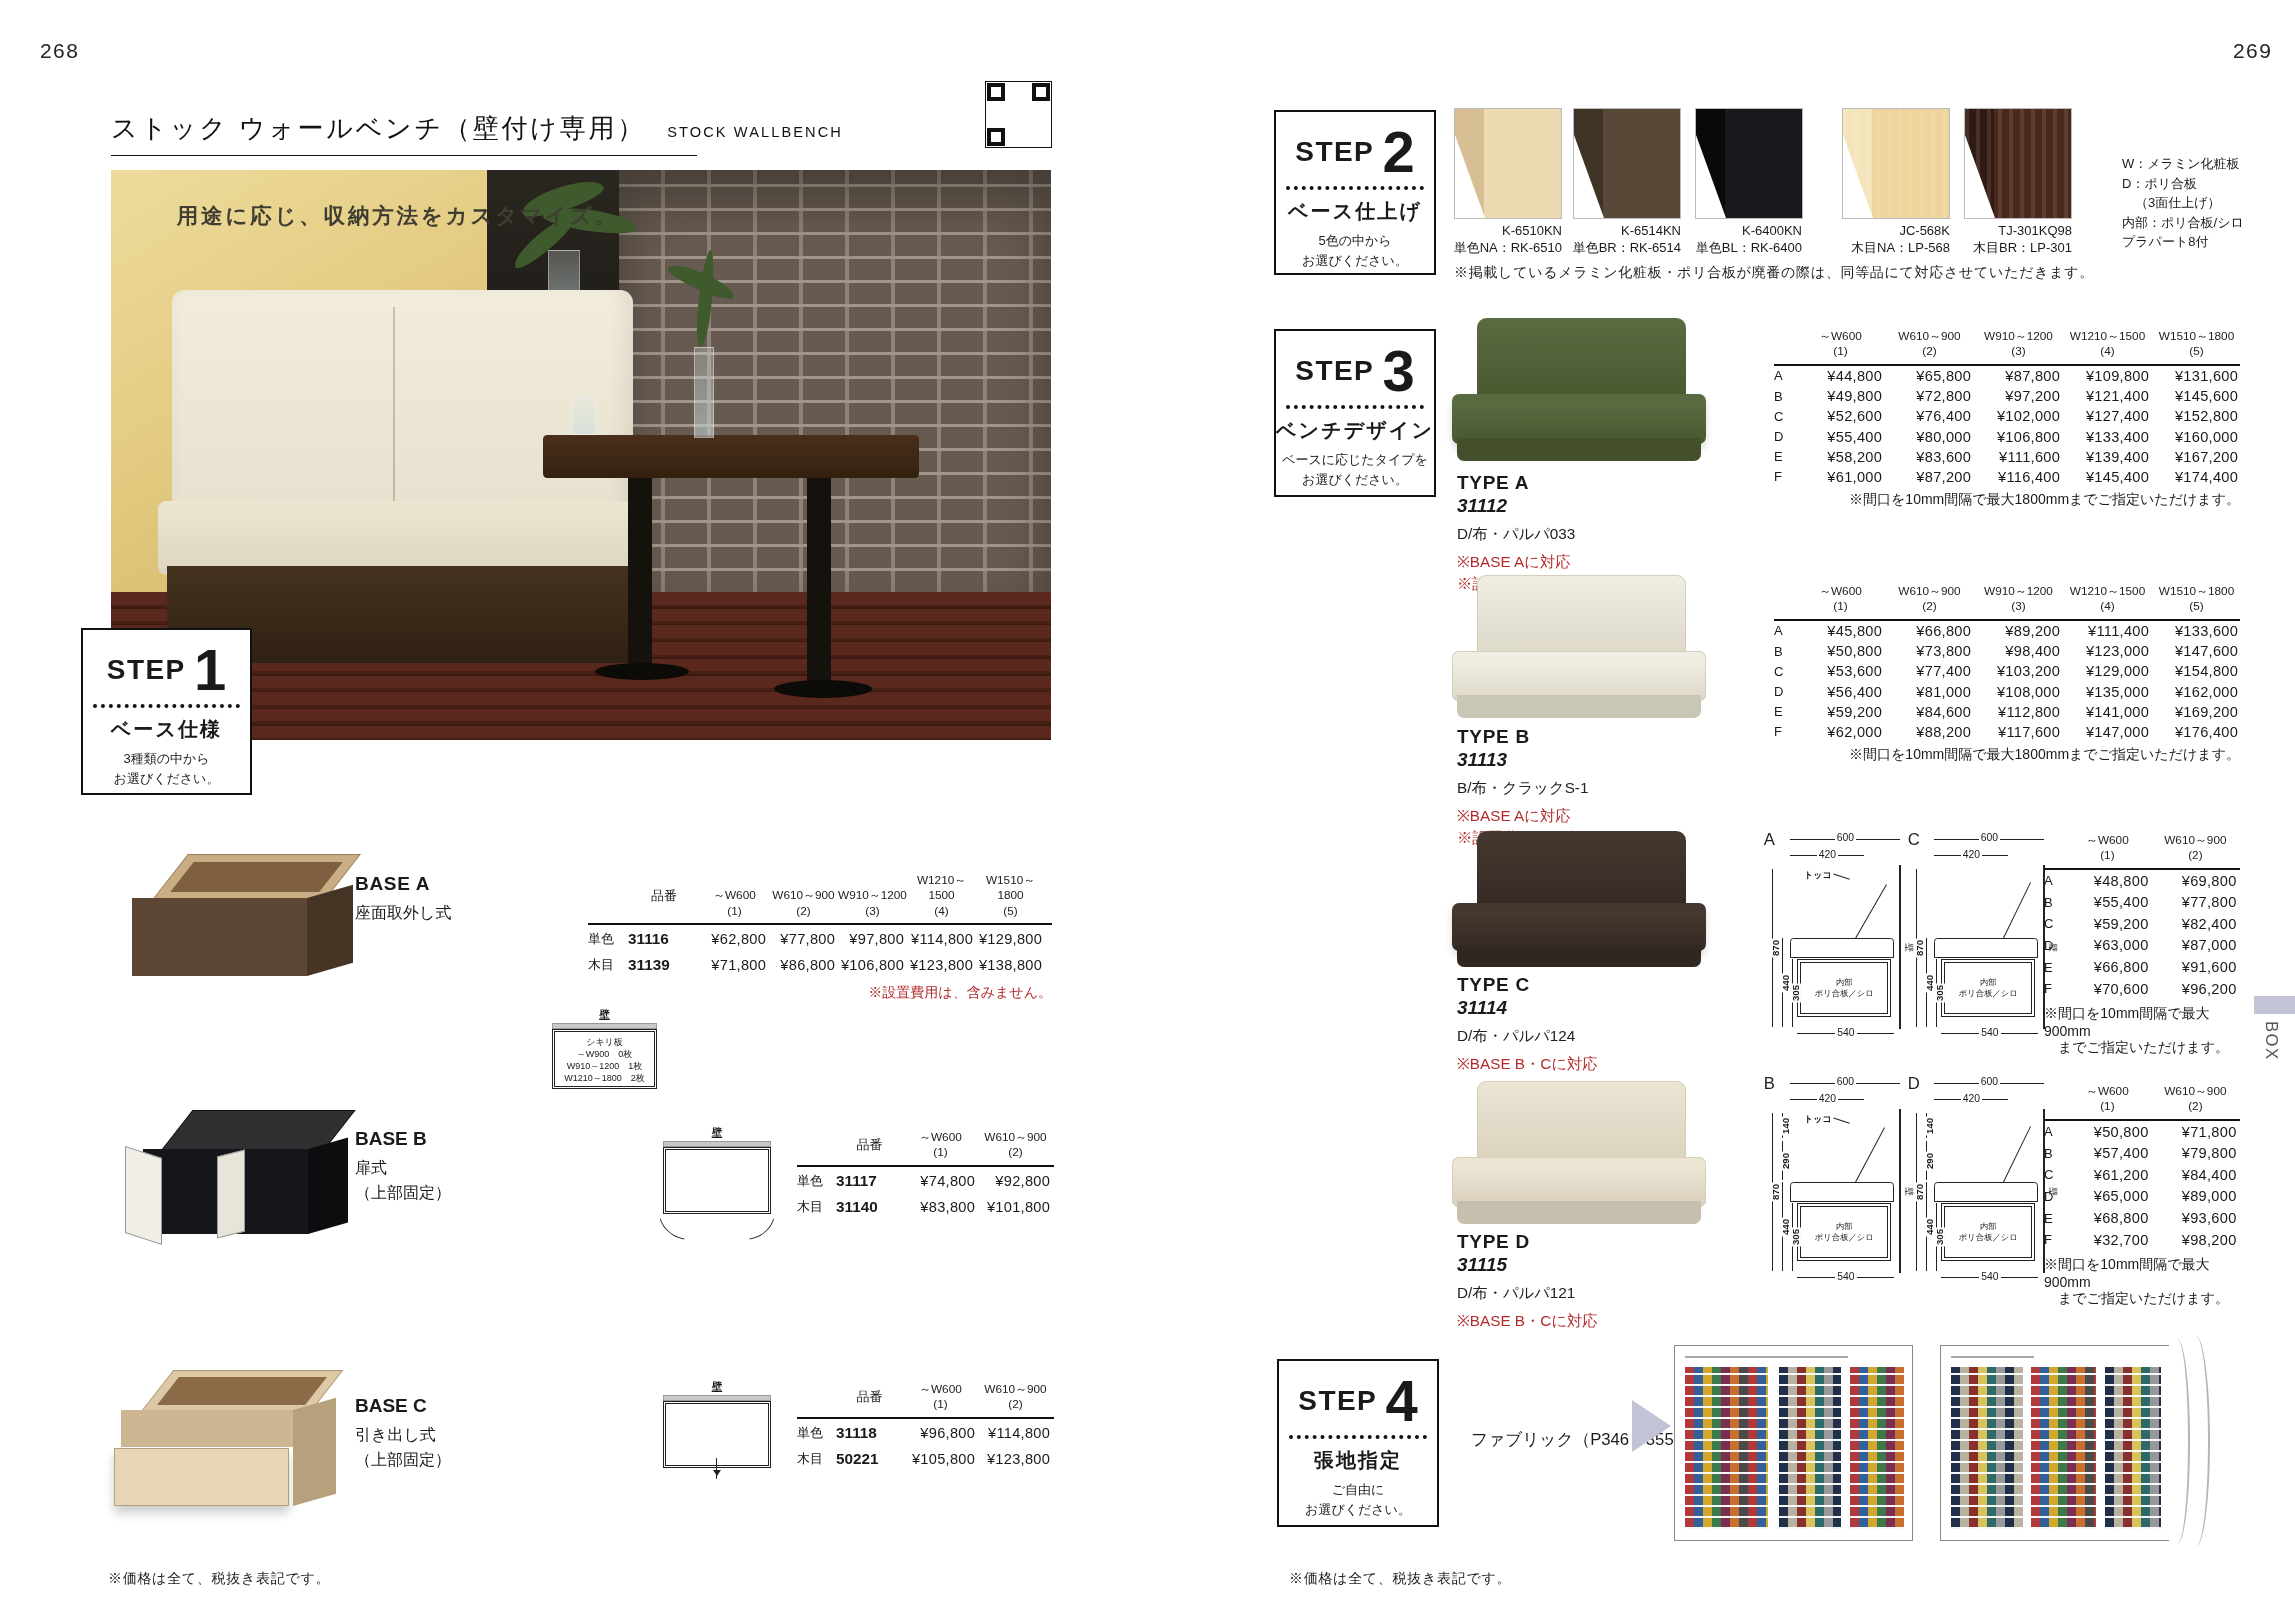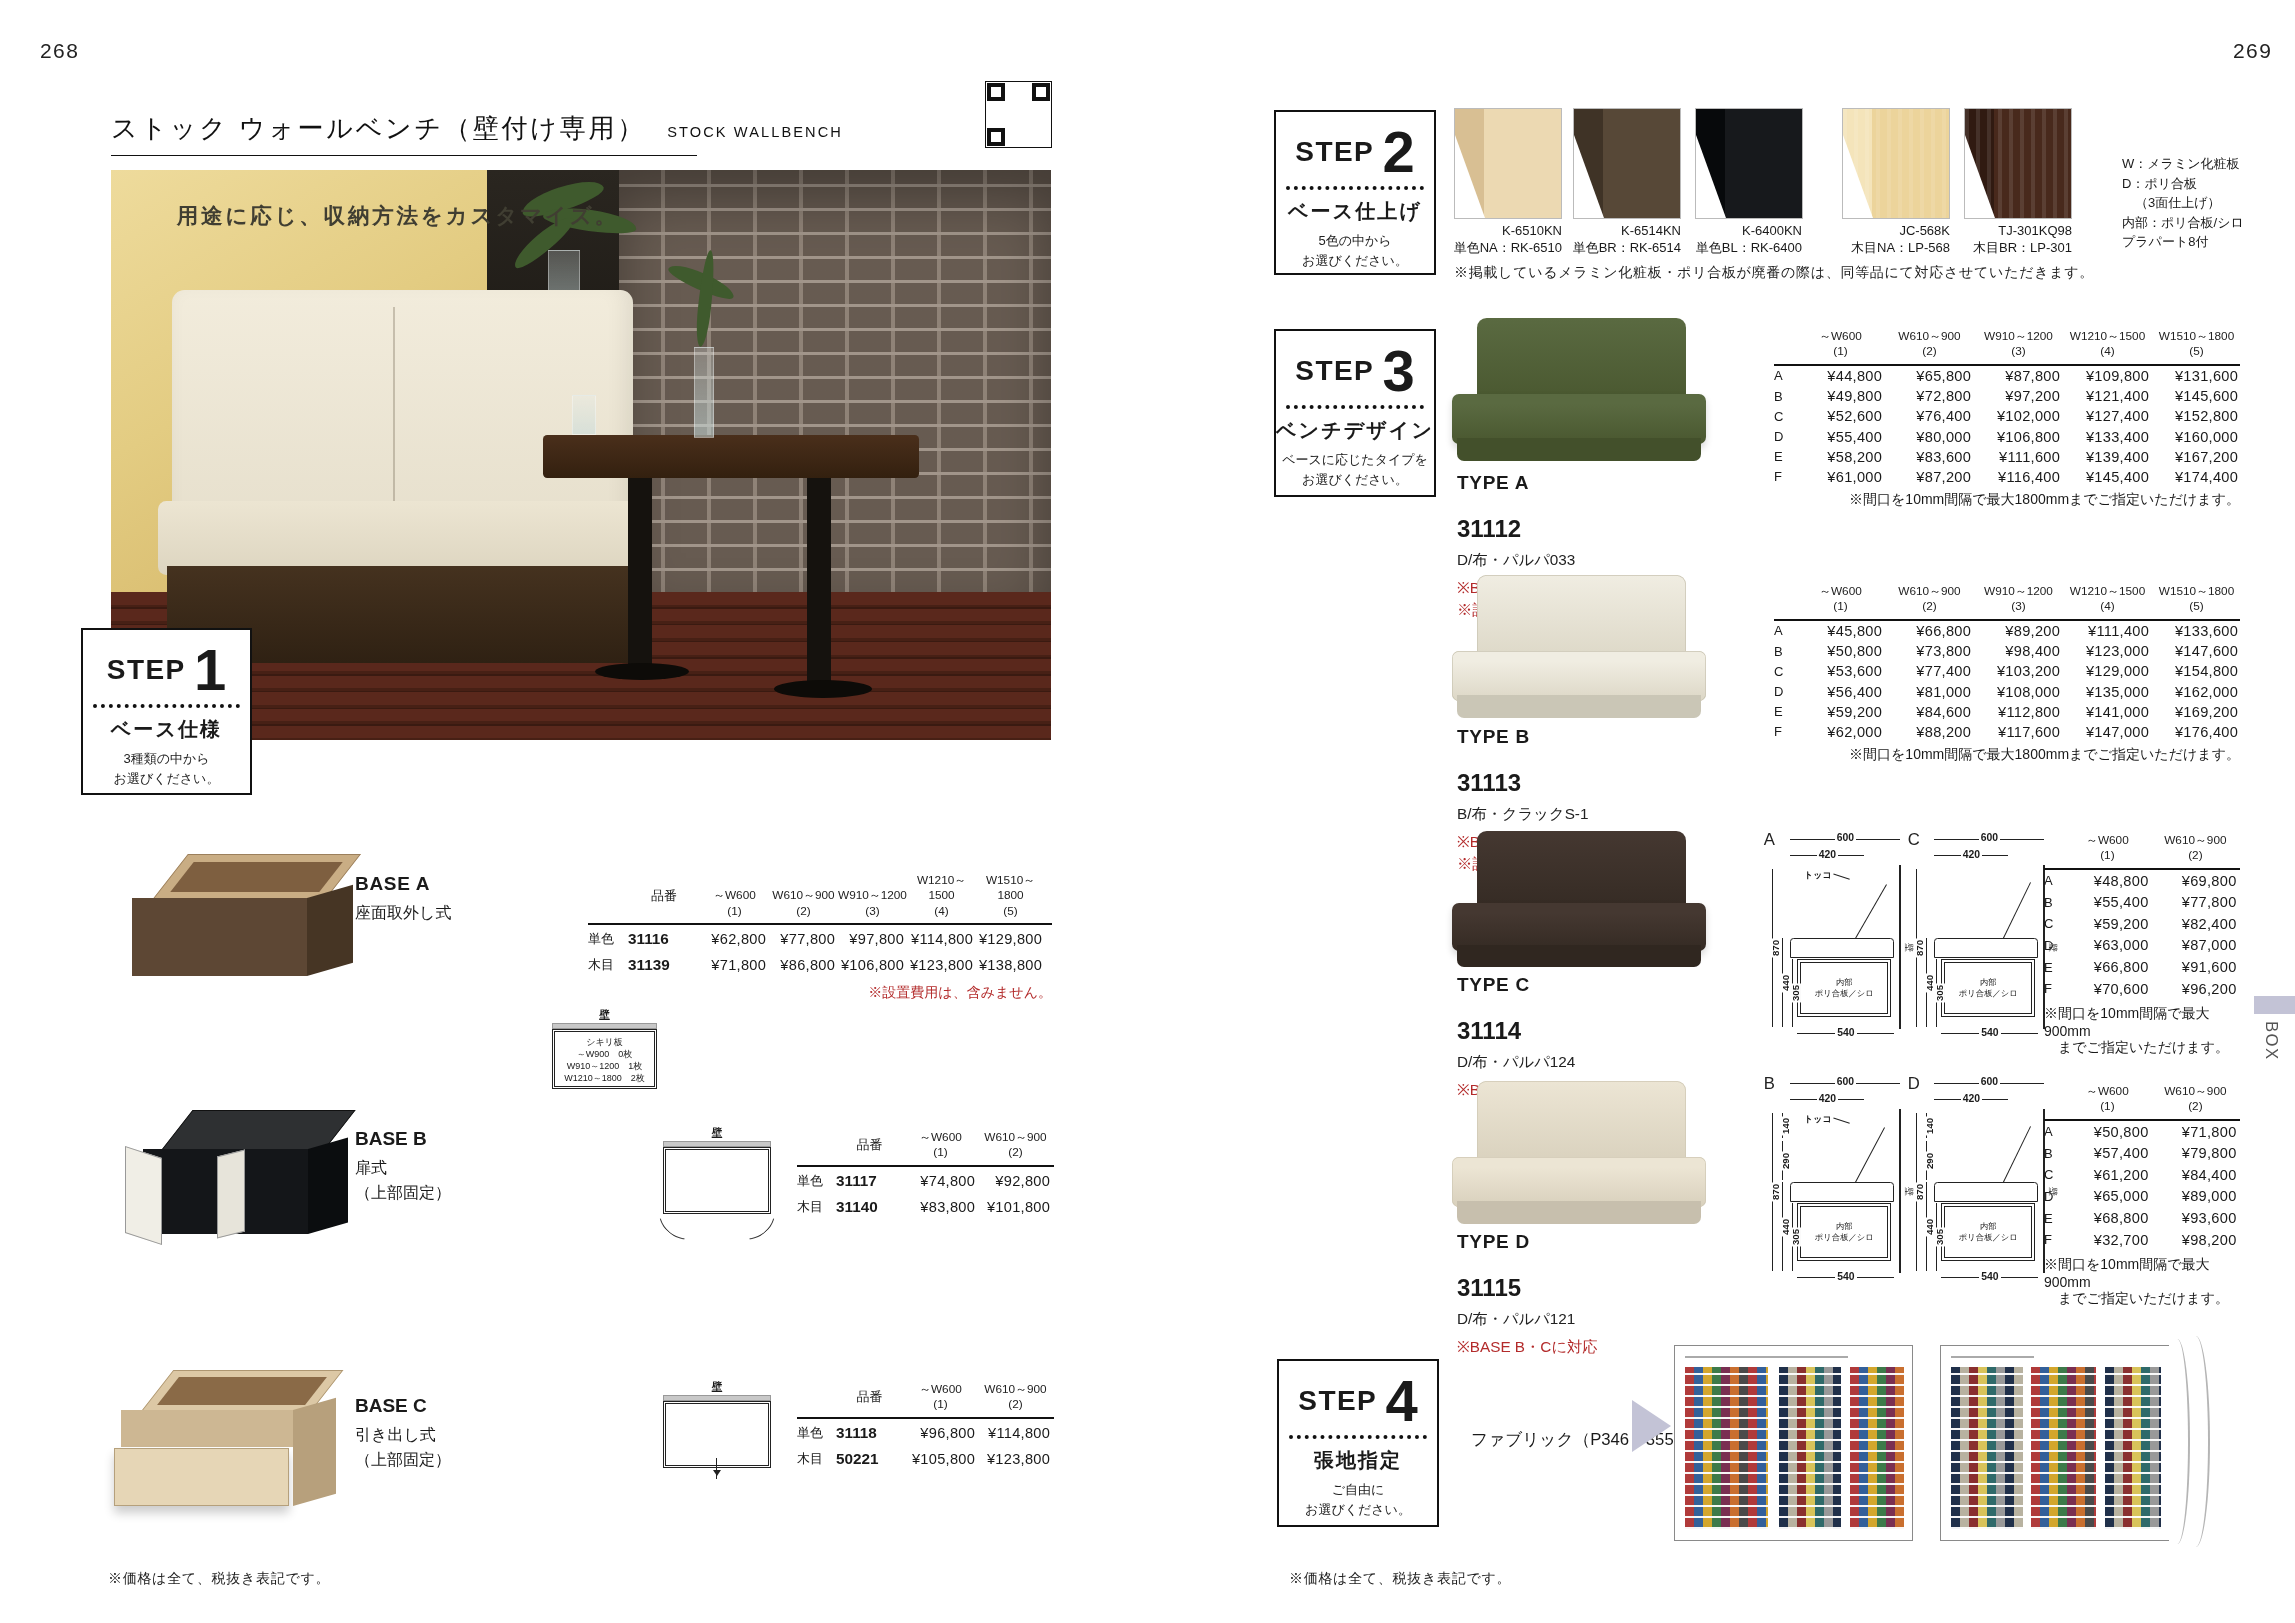--- a/index.html
+++ b/index.html
@@ -92,39 +92,39 @@
 
   
   .bench-art { position:absolute; }
   .bench-art .bk { position:absolute; left:10%; top:0; width:82%; height:60%; border-radius:9.7px 9.7px 4.2px 4.2px;
                    background:linear-gradient(180deg,var(--b1),var(--b2)); }
   .bench-art .st { position:absolute; left:0; top:52%; width:100%; height:34%; border-radius:7px;
                    background:linear-gradient(180deg,var(--b1) 20%,var(--b2)); box-shadow:0 4.2px 7px rgba(0,0,0,.15); }
   .bench-art .fr { position:absolute; left:2%; top:82%; width:96%; height:16%; border-radius:0 0 7px 7px;
                    background:var(--b2); filter:brightness(.92); }
   .type-name { font-size:19px; font-weight:bold; letter-spacing:0.7px; }
-  .type-code { font-size:24px; font-weight:bold; margin-top:21px; }
+  .type-code { font-size:19px; font-weight:bold; margin-top:1px;font-style:italic; }
   .type-fab { font-size:15.3px; margin-top:7px; color:#222; }
   .type-note { font-size:15.3px; margin-top:5.6px; line-height:1.45; }
 
   
   .sw { position:absolute; width:108px; height:111px; border:0.7px solid #bbb;
         background:linear-gradient(to right, var(--side) 0 27%, var(--front) 27%); overflow:hidden; }
   .sw .grain { position:absolute; inset:0;
         background:repeating-linear-gradient(90deg, rgba(255,255,255,.10) 0 4.2px, transparent 4.2px 11px); }
   .sw .cut { position:absolute; left:0; bottom:0; width:0; height:0;
         border-left:30.5px solid #fff; border-top:83px solid transparent; }
   .sw-label { position:absolute; width:153px; text-align:right; font-size:13px; line-height:1.3; }
 
   
   .bd { position:absolute; width:139px; height:208px; }
   .bd-letter { position:absolute; left:-4.2px; top:-2.8px; font-size:16.7px; color:#222; }
   .bd-cv { position:absolute; left:14px; top:4.2px; width:122px; height:203px; }
   .dimh { position:absolute; border-top:1.4px solid #222; text-align:center; }
-  .dimh i { position:relative; top:-8.3px; background:#fff; font-style:normal; font-size:10.4px; font-weight:bold; padding:0 2.1px;margin-top:30px; }
+  .dimh i { position:relative; top:-8.3px; background:#fff; font-style:normal; font-size:10.4px; font-weight:normal; padding:0 2.1px;margin-top:30px; }
   .dimv { position:absolute; border-left:1.4px solid #222; }
   .dimv i { position:absolute; left:-7px; top:50%; transform:translateY(-50%) rotate(-90deg); transform-origin:center;
             background:#fff; font-style:normal; font-size:9.7px; font-weight:bold; padding:0 1.4px; }
   .wall-line { position:absolute; width:2.1px; background:#222; }
   .wall-rot { position:absolute; font-size:9px; transform:rotate(90deg); }
   .bk-line { position:absolute; width:1.4px; background:#222; transform-origin:bottom center; }
   .bd-seat { position:absolute; border:1.4px solid #222; border-radius:3.5px 3.5px 0 0; background:#fff; }
   .bd-base { position:absolute; border:1.4px solid #222; outline:0.7px solid #222; outline-offset:-4.2px; background:#fff;
              display:flex; flex-direction:column; justify-content:center; text-align:center; }
   .bd-base span { font-size:8.3px; line-height:1.3; }

